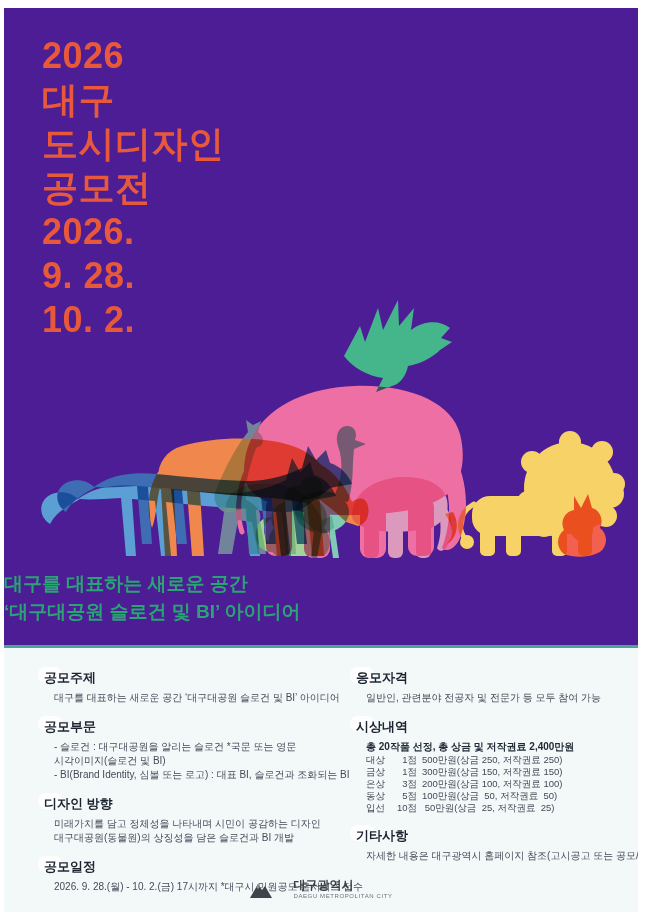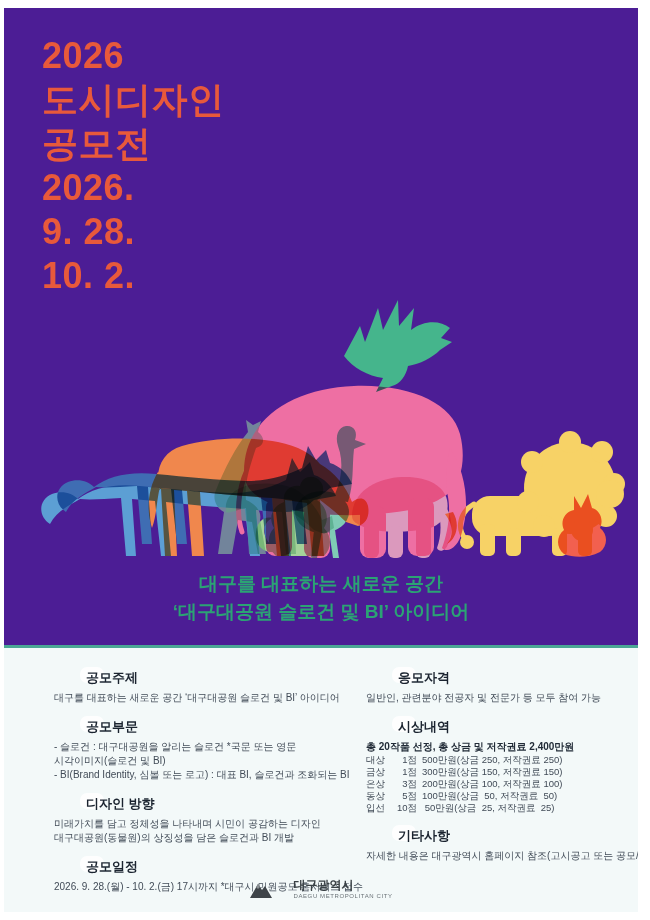--- a/index.html
+++ b/index.html
@@ -19,37 +19,36 @@
     letter-spacing:0.5px; white-space:nowrap;
   }
   
   .scene {
     position:absolute; left:0; top:292px; width:634px; height:266px;
     isolation:isolate;
   }
   .animal { mix-blend-mode:multiply; }
   
   .subtitle {
-    position:absolute; left:0; top:562px; width:634px; text-align:center;
+    position:absolute; left:0; top:562px; width:634px; text-align:left;
     color:#2ba374; font-weight:800; font-size:19px; line-height:28px;
   }
   
   .details {
     position:absolute; left:0; top:637px; width:634px; height:267px;
     background:#f3f9f9; border-top:3px solid #4ba795; box-sizing:border-box;
   }
   .col { position:absolute; top:20px; }
   .col-left  { left:40px;  width:302px; }
   .col-right { left:352px; width:272px; }
   .sec { margin-bottom:12px; }
   .sec-h {
     position:relative; display:inline-block; z-index:0;
     font-size:13px; font-weight:800; color:#1b2430; line-height:16px;
     margin-bottom:5px;
-    margin-left:42px;
   }
   .sec-h::before {
     content:""; position:absolute; left:-6px; top:-3px; width:24px; height:16px;
     background:#ffffff; opacity:.85; border-radius:7px; z-index:-1;
   }
   .sec-body { padding-left:10px; }
   .line { font-size:10px; line-height:14px; color:#414b57; white-space:pre; }
   .line.strong { font-weight:800; color:#222c38; }
   .award-row { display:flex; font-size:9.5px; line-height:12px; color:#414b57; white-space:pre; }
   .award-grade { width:26px; }
@@ -63,20 +62,21 @@
   .footer-ko { font-size:12px; font-weight:800; color:#3a4145; line-height:13px; }
   .footer-en { font-size:6px; letter-spacing:0.6px; color:#6a7277; line-height:8px; }
 </style>
 </head>
 <body>
 
 <div class="poster">
 
   <div class="title">
     <div>2026</div>
+    <div>대구</div>
     <div>도시디자인</div>
     <div>공모전</div>
     <div>2026.</div>
     <div>9.  28.</div>
     <div>10.  2.</div>
   </div>
 
   <svg class="scene" viewBox="0 0 634 266">
     <defs>
       <path id="canid" d="M46,224 C34,216 34,200 48,194 C58,190 68,193 74,199

